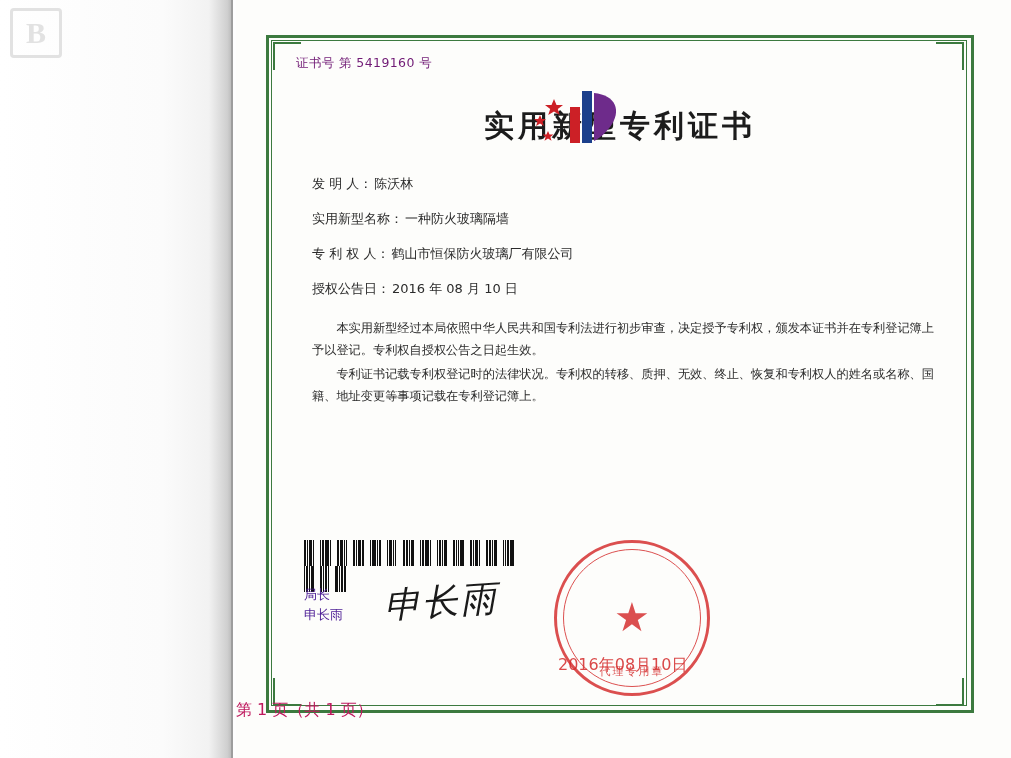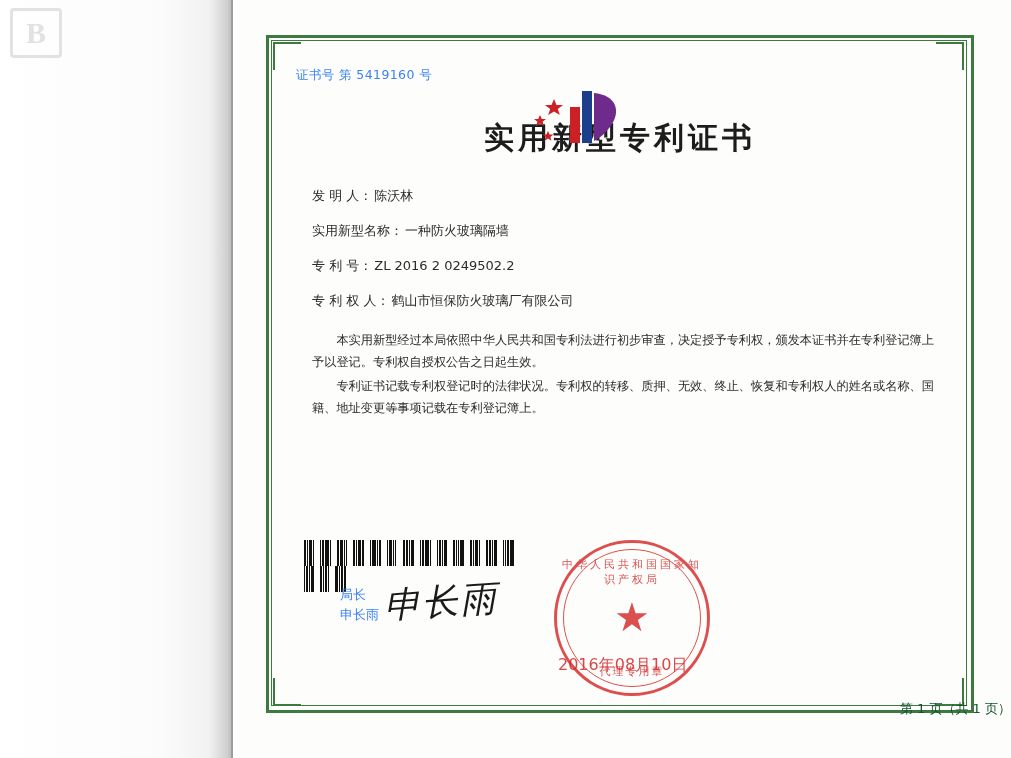--- a/index.html
+++ b/index.html
@@ -86,24 +86,23 @@
   .content {
     position: absolute;
     left: 60px;
     top: 55px;
     width: 648px;
     color: #2b2b2b;
   }
 
   .cert-number {
     font-size: 12.5px;
-    color: #3b82f6;
+    color: #701a75;
     letter-spacing: 0.4px;
     margin-left: 0px;
-    margin-top: 12px;
   }
 
   
   .emblem {
     position: absolute;
     left: 228px;
     top: 28px;
     width: 120px;
     height: 70px;
   }
@@ -205,22 +204,21 @@
     margin-right: 1px;
   }
 
   
   .sig {
     position: absolute;
     left: 68px;
     top: 585px;
     font-size: 13px;
     line-height: 20px;
-    color: #3b82f6;
-    margin-left: 36px;
+    color: #4c1d95;
   }
   .sig-script {
     position: absolute;
     left: 148px;
     top: 578px;
     font-family: "Liberation Serif", serif;
     font-size: 36px;
     font-style: italic;
     color: #1a1a1a;
     transform: rotate(-4deg);
@@ -274,23 +272,23 @@
     top: 655px;
     color: #d42a2a;
     font-size: 16px;
     opacity: 0.85;
   }
 
   .footer {
     position: absolute;
     left: 0; right: 0;
     top: 700px;
-    text-align: right;
-    font-size: 13px;
-    color: #14532d;
+    text-align: left;
+    font-size: 16px;
+    color: #be185d;
   }
 
   
   .watermark {
     position: absolute;
     left: 290px;
     top: 330px;
     font-size: 55px;
     font-weight: bold;
     color: rgba(120,120,120,0.30);
@@ -340,26 +338,26 @@
       <div class="fields">
         <div class="field-row">
           <span class="field-label">发 明 人：</span>
           <span class="field-value">陈沃林</span>
         </div>
         <div class="field-row">
           <span class="field-label">实用新型名称：</span>
           <span class="field-value">一种防火玻璃隔墙</span>
         </div>
         <div class="field-row">
-          <span class="field-label">专 利 号：</span>
-          <span class="field-value">ZL 2016 2 0249502.2</span>
+          <span class="field-label">专 利 权 人：</span>
+          <span class="field-value">鹤山市恒保防火玻璃厂有限公司</span>
         </div>
         <div class="field-row">
-          <span class="field-label">专 利 权 人：</span>
-          <span class="field-value">鹤山市恒保防火玻璃厂有限公司</span>
+          <span class="field-label">授权公告日：</span>
+          <span class="field-value">2016 年 08 月 10 日</span>
         </div>
       </div>
 
       <div class="para-block">
         <p class="para">本实用新型经过本局依照中华人民共和国专利法进行初步审查，决定授予专利权，颁发本证书并在专利登记簿上予以登记。专利权自授权公告之日起生效。</p>
         <p class="para">专利证书记载专利权登记时的法律状况。专利权的转移、质押、无效、终止、恢复和专利权人的姓名或名称、国籍、地址变更等事项记载在专利登记簿上。</p>
       </div>
 
     </div>
 
@@ -383,21 +381,20 @@
     </div>
 
     <div class="sig">
       <div>局长</div>
       <div>申长雨</div>
     </div>
     <div class="sig-script">申长雨</div>
 
     <div class="seal-big">
       <div class="ring2"></div>
-      <div class="arc-top">中华人民共和国国家知识产权局</div>
       <div class="star">★</div>
       <div class="arc-bottom">代理专用章</div>
     </div>
     <div class="seal-date">2016年08月10日</div>
 
     <div class="footer">第 1 页（共 1 页）</div>
 
 
   </div>
 </div>

